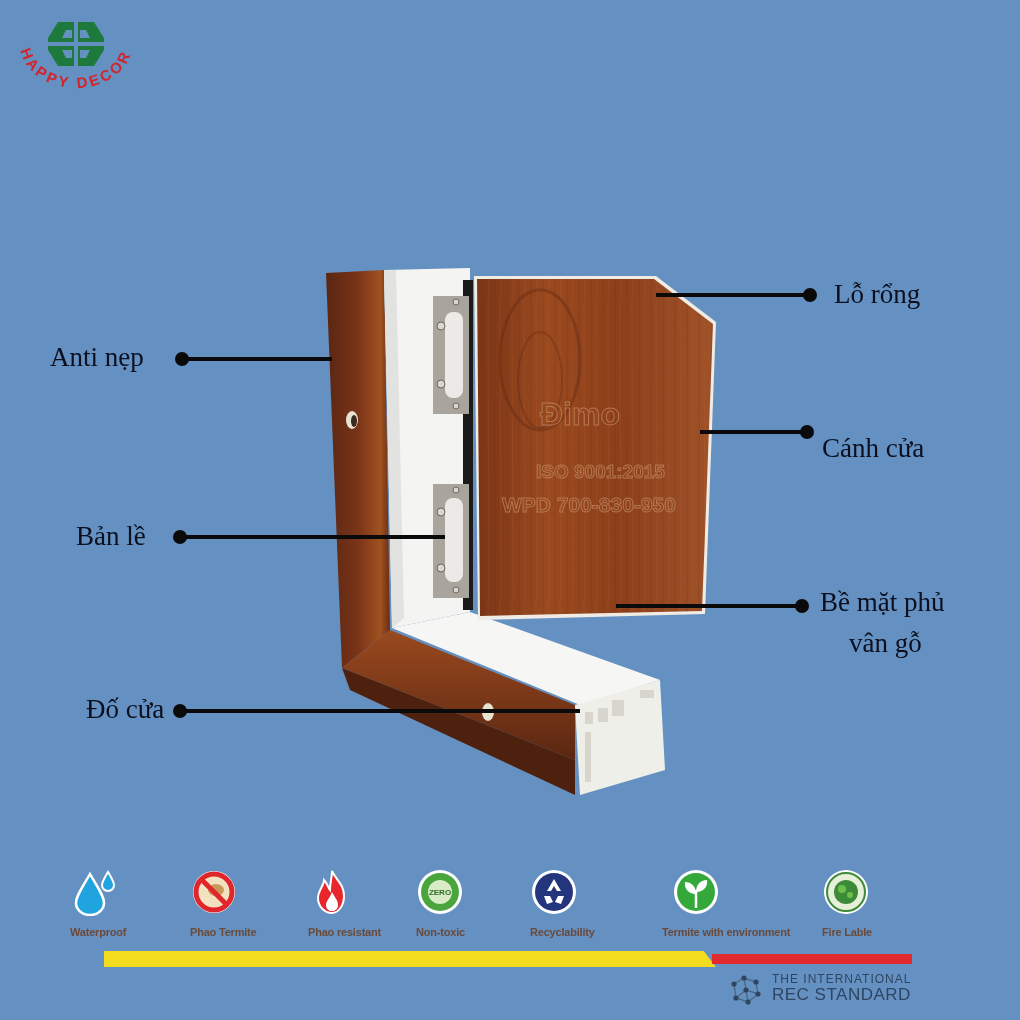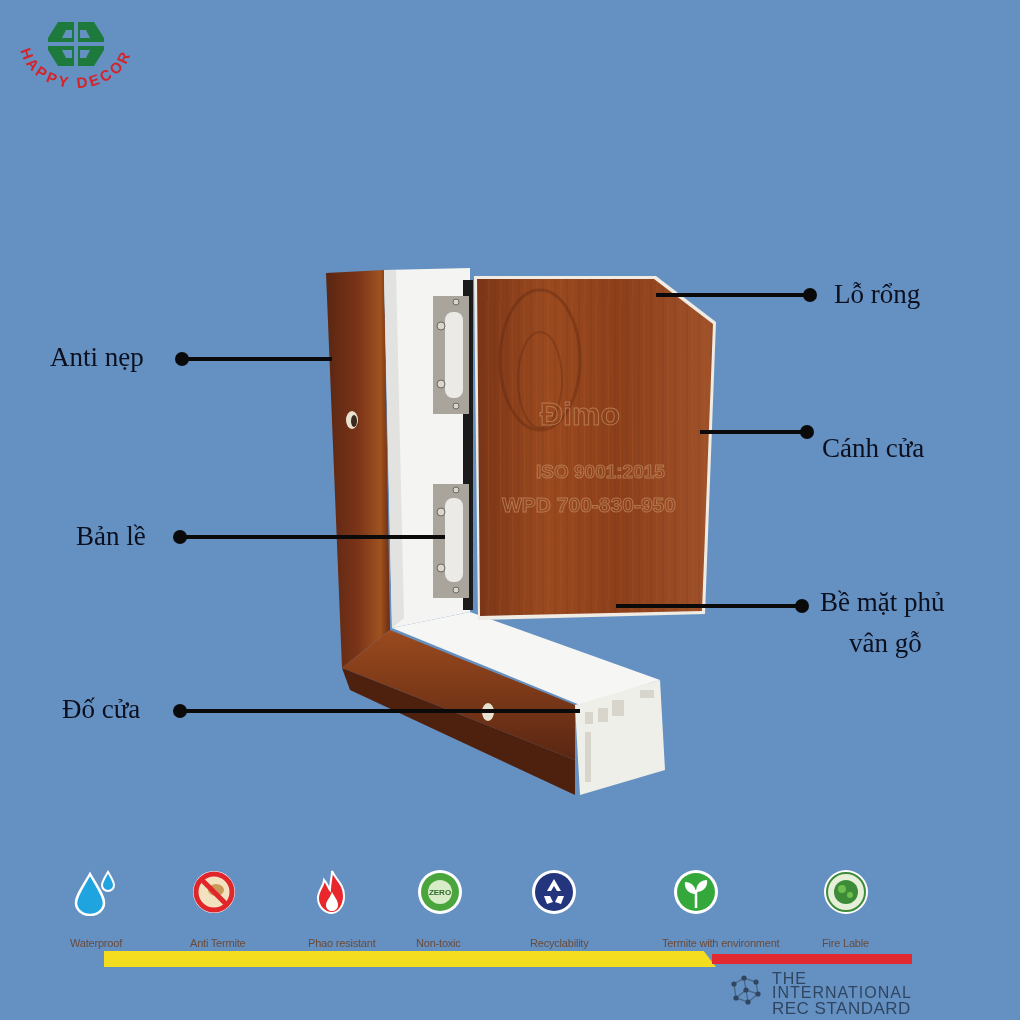--- a/index.html
+++ b/index.html
@@ -22,28 +22,28 @@
   .leader { position: absolute; height: 4px; background: #0a0a0a; }
   .dot { position: absolute; width: 14px; height: 14px; border-radius: 50%; background: #0a0a0a; }
 
   
   .product { left: 0; top: 0; width: 1020px; height: 1020px; pointer-events: none; }
 
   
   .feature { position: absolute; top: 868px; width: 120px; text-align: left; }
   .feature .ico { width: 48px; height: 48px; margin: 0 auto; }
   .feature .cap {
-    margin-top: 17px; font-family: "Liberation Sans", sans-serif;
-    font-size: 11px; color: #6a4a3a; letter-spacing: -0.2px;
+    margin-top: 6px; font-family: "Liberation Sans", sans-serif;
+    font-size: 11px; color: #6a4a3a; letter-spacing: -0.2px; font-weight: bold;
   }
   .bar-yellow { left: 104px; top: 951px; width: 612px; height: 16px; background: #f4dc1e; clip-path: polygon(0 0, 98% 0, 100% 100%, 0 100%); }
   .bar-red { left: 712px; top: 954px; width: 200px; height: 10px; background: #e02a2f; }
   .rec { left: 726px; top: 970px; width: 200px; height: 40px; }
   .rec-text { position: absolute; left: 46px; top: 2px; font-family: "Liberation Sans", sans-serif; color: #2f4560; }
-  .rec-line1 { font-size: 16px; letter-spacing: 1px; line-height: 14px; }
+  .rec-line1 { font-size: 12px; letter-spacing: 1px; line-height: 14px; }
   .rec-line2 { font-size: 17px; letter-spacing: 0.5px; line-height: 18px; }
 </style>
 </head>
 <body>
 
 <div class="abs logo">
   <svg width="132" height="86" viewBox="0 0 132 86">
     <g transform="translate(66,30)">
       <polygon points="-18,-22 18,-22 28,-6 28,6 18,22 -18,22 -28,6 -28,-6" fill="#1e7a3c"></polygon>
       <rect x="-2" y="-22" width="4" height="44" fill="#6591c2"></rect>
@@ -141,21 +141,21 @@
 </svg>
 
 <div class="label" style="left:50px; top:339px;">Anti nẹp</div>
 <div class="dot" style="left:175px; top:352px;"></div>
 <div class="leader" style="left:182px; top:357px; width:150px;"></div>
 
 <div class="label" style="left:76px; top:518px;">Bản lề</div>
 <div class="dot" style="left:173px; top:530px;"></div>
 <div class="leader" style="left:180px; top:535px; width:265px;"></div>
 
-<div class="label" style="left:62px; top:691px;">Đố cửa</div>
+<div class="label" style="left:86px; top:691px;">Đố cửa</div>
 <div class="dot" style="left:173px; top:704px;"></div>
 <div class="leader" style="left:180px; top:709px; width:400px;"></div>
 
 <div class="leader" style="left:656px; top:293px; width:154px;"></div>
 <div class="dot" style="left:803px; top:288px;"></div>
 <div class="label" style="left:834px; top:276px;">Lỗ rổng</div>
 
 <div class="leader" style="left:700px; top:430px; width:106px;"></div>
 <div class="dot" style="left:800px; top:425px;"></div>
 <div class="label" style="left:822px; top:412px;margin-top:18px;">Cánh cửa</div>
@@ -173,21 +173,21 @@
   <div class="cap">Waterproof</div>
 </div>
 
 <div class="feature" style="left:190px;">
   <svg class="ico" viewBox="0 0 48 48">
     <circle cx="24" cy="24" r="21" fill="#fff"></circle>
     <circle cx="24" cy="24" r="18" fill="#f2e2c0" stroke="#e0262b" stroke-width="5"></circle>
     <ellipse cx="26" cy="22" rx="8" ry="6" fill="#c99a5a"></ellipse>
     <line x1="11" y1="11" x2="37" y2="37" stroke="#e0262b" stroke-width="5"></line>
   </svg>
-  <div class="cap">Anti Termite</div>
+  <div class="cap">Phao Termite</div>
 </div>
 
 <div class="feature" style="left:308px;">
   <svg class="ico" viewBox="0 0 48 48">
     <path d="M24 3 C28 12 36 16 36 28 C36 38 30 45 24 45 C16 45 10 38 10 30 C10 22 16 18 16 12 C20 16 20 20 22 22 C22 14 24 10 24 3z" fill="#e8262b" stroke="#fff" stroke-width="2"></path>
     <path d="M24 24 C27 30 30 32 30 37 C30 41 27 43 24 43 C21 43 18 41 18 37 C18 33 22 30 24 24z" fill="#fff"></path>
   </svg>
   <div class="cap">Phao resistant</div>
 </div>
 

